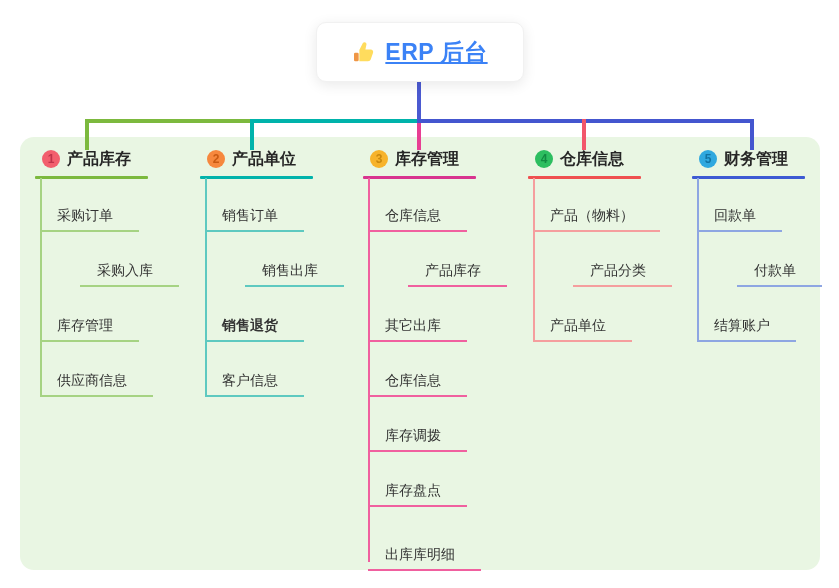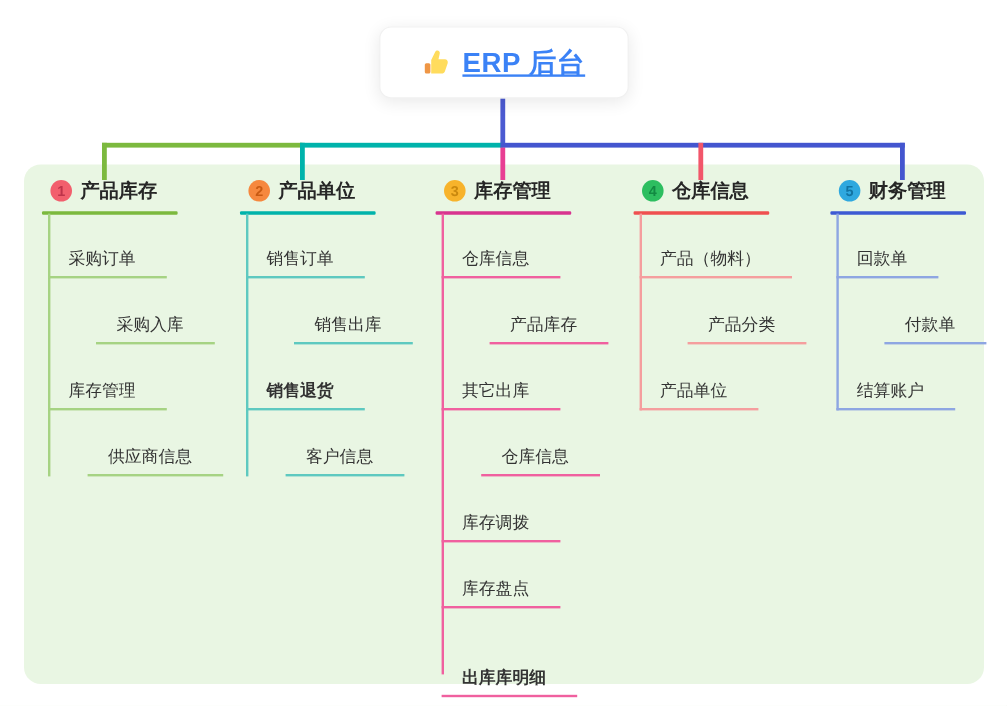--- a/index.html
+++ b/index.html
@@ -34,22 +34,22 @@
   .branch-label{position:absolute;left:0;top:0;height:26px;display:flex;align-items:center;cursor:default;}
   .badge{display:inline-block;width:18px;height:18px;margin-left:7px;border-radius:50%;
     font-size:12px;line-height:18px;text-align:center;font-weight:700;}
   .branch-title{margin-left:7px;font-size:16px;font-weight:600;color:#262626;white-space:nowrap;}
   .branch-underline{position:absolute;left:0;top:30px;width:113px;height:3px;border-radius:1px;}
   .child-trunk{position:absolute;left:5px;top:32px;width:2px;}
   .t4{height:219px;} .t7{height:384px;} .t3{height:164px;}
   .child{position:absolute;left:5px;height:30px;box-sizing:border-box;
     padding:0 26px 5px 17px;min-width:84px;border-bottom:2px solid;
     display:flex;align-items:flex-end;font-size:14px;color:#333;white-space:nowrap;}
-  .r1{top:56px;} .r2{top:111px;margin-left:40px;} .r3{top:166px;} .r4{top:221px;margin-left:33px;}
-  .r5{top:276px;} .r6{top:331px;} .r7{top:405px;font-weight:bold;}
+  .r1{top:56px;} .r2{top:111px;margin-left:40px;} .r3{top:166px;} .r4{top:221px;}
+  .r5{top:276px;} .r6{top:331px;} .r7{top:395px;}
 </style>
 </head>
 <body>
 
 <div class="canvas">
 
   <div class="group-box" style="background-color: rgb(233, 246, 227);"></div>
 
   <div class="line root-vert" style="background-color: rgb(75, 90, 209);"></div>
   <div class="line h-green" style="background-color: rgb(124, 185, 62);"></div>

